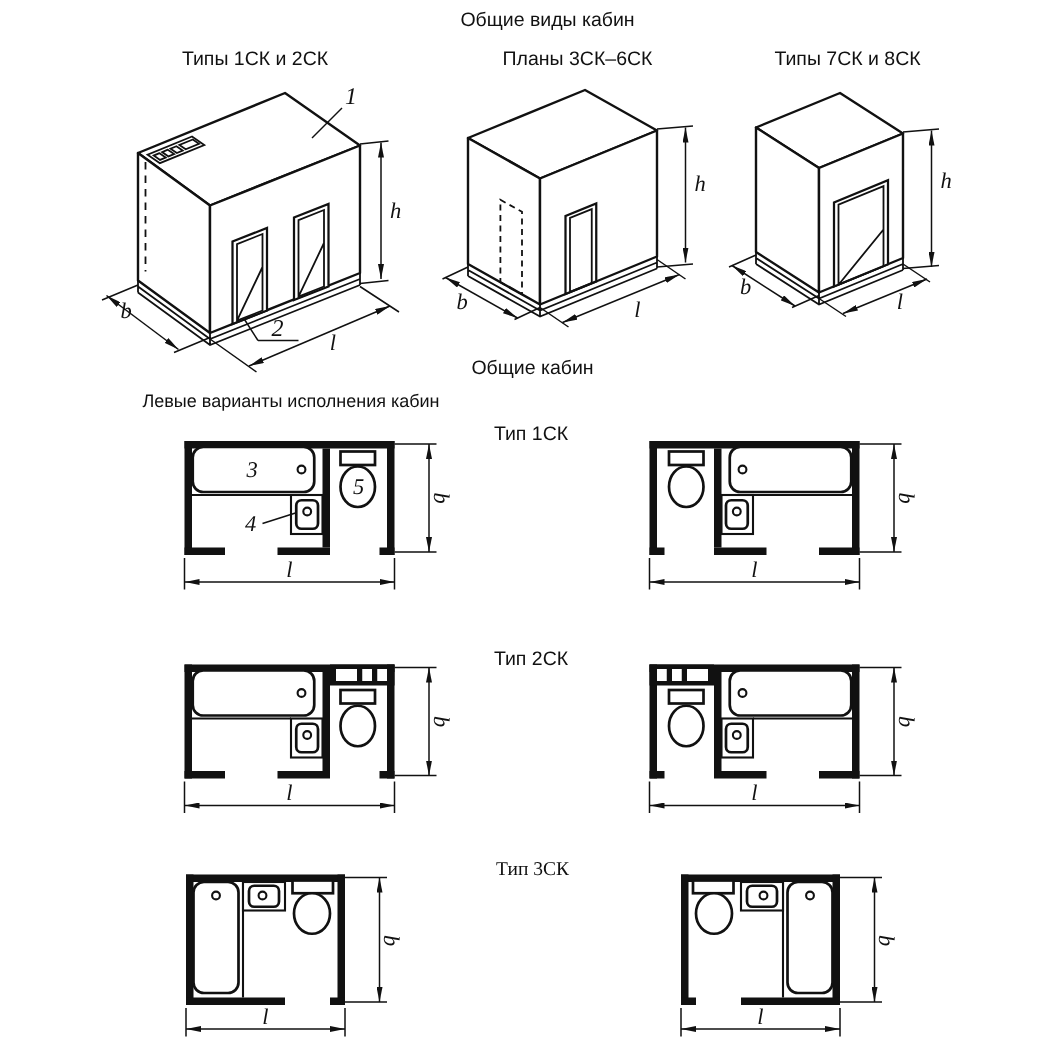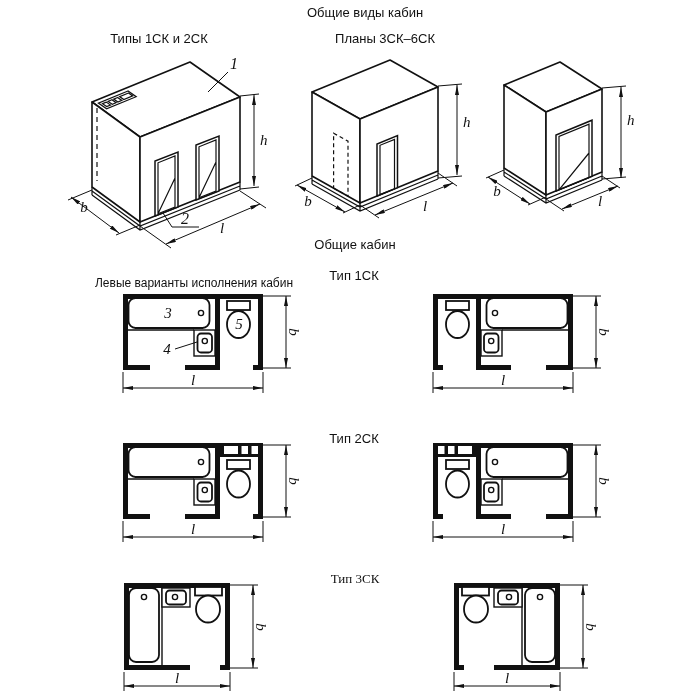--- a/index.html
+++ b/index.html
@@ -26,25 +26,26 @@
 
   <svg width="0" height="0" style="position:absolute">
     <defs>
       <marker id="arw" viewBox="0 0 10 4" markerWidth="10" markerHeight="4" refX="10" refY="2" orient="auto-start-reverse" markerUnits="userSpaceOnUse">
         <path d="M0,0 L10,2 L0,4 Z" fill="#111"></path>
       </marker>
     </defs>
   </svg>
 
   <div class="lbl" style="left:265px;top:6px;width:200px;">Общие виды кабин</div>
-  <div class="lbl" style="left:84px;top:32px;width:150px;">Типы 1СК и 2СК</div>
+  <div class="lbl" style="left:95px;top:32px;width:150px;">Типы 1СК и 2СК</div>
   <div class="lbl" style="left:310px;top:32px;width:150px;">Планы 3СК–6СК</div>
+  <div class="lbl" style="left:490px;top:32px;width:150px;">Типы 7СК и 8СК</div>
   <div class="lbl" style="left:280px;top:238px;width:150px;">Общие кабин</div>
-  <div class="lbl small" style="left:94px;top:276px;width:200px;">Левые варианты исполнения кабин</div>
-  <div class="lbl" style="left:304px;top:269px;width:100px;">Тип 1СК</div>
+  <div class="lbl small" style="left:94px;top:260px;width:200px;">Левые варианты исполнения кабин</div>
+  <div class="lbl" style="left:304px;top:282px;width:100px;">Тип 1СК</div>
   <div class="lbl" style="left:304px;top:432px;width:100px;">Тип 2СК</div>
   <div class="lbl" style="left:305px;top:572px;width:100px;font-family:Liberation Serif, serif;">Тип 3СК</div>
 
   <svg class="d" style="left:60px;top:50px" width="235" height="205" viewBox="0 0 235 205">
     <g>
       <path class="face" d="M130,12 L180,47 L80,87 L32,52 Z"></path>
       <path class="face" d="M32,52 L80,87 L80,172 L32,137 Z"></path>
       <path class="face" d="M80,87 L180,47 L180,132 L80,172 Z"></path>
       <path class="thin" d="M32,141 L80,176 L180,136 M32,145 L80,180 L180,140 M32,137 L32,145 M80,172 L80,180 M180,132 L180,140"></path>
       <path class="thin" stroke-dasharray="5,4" d="M37,58 L37,131"></path>

